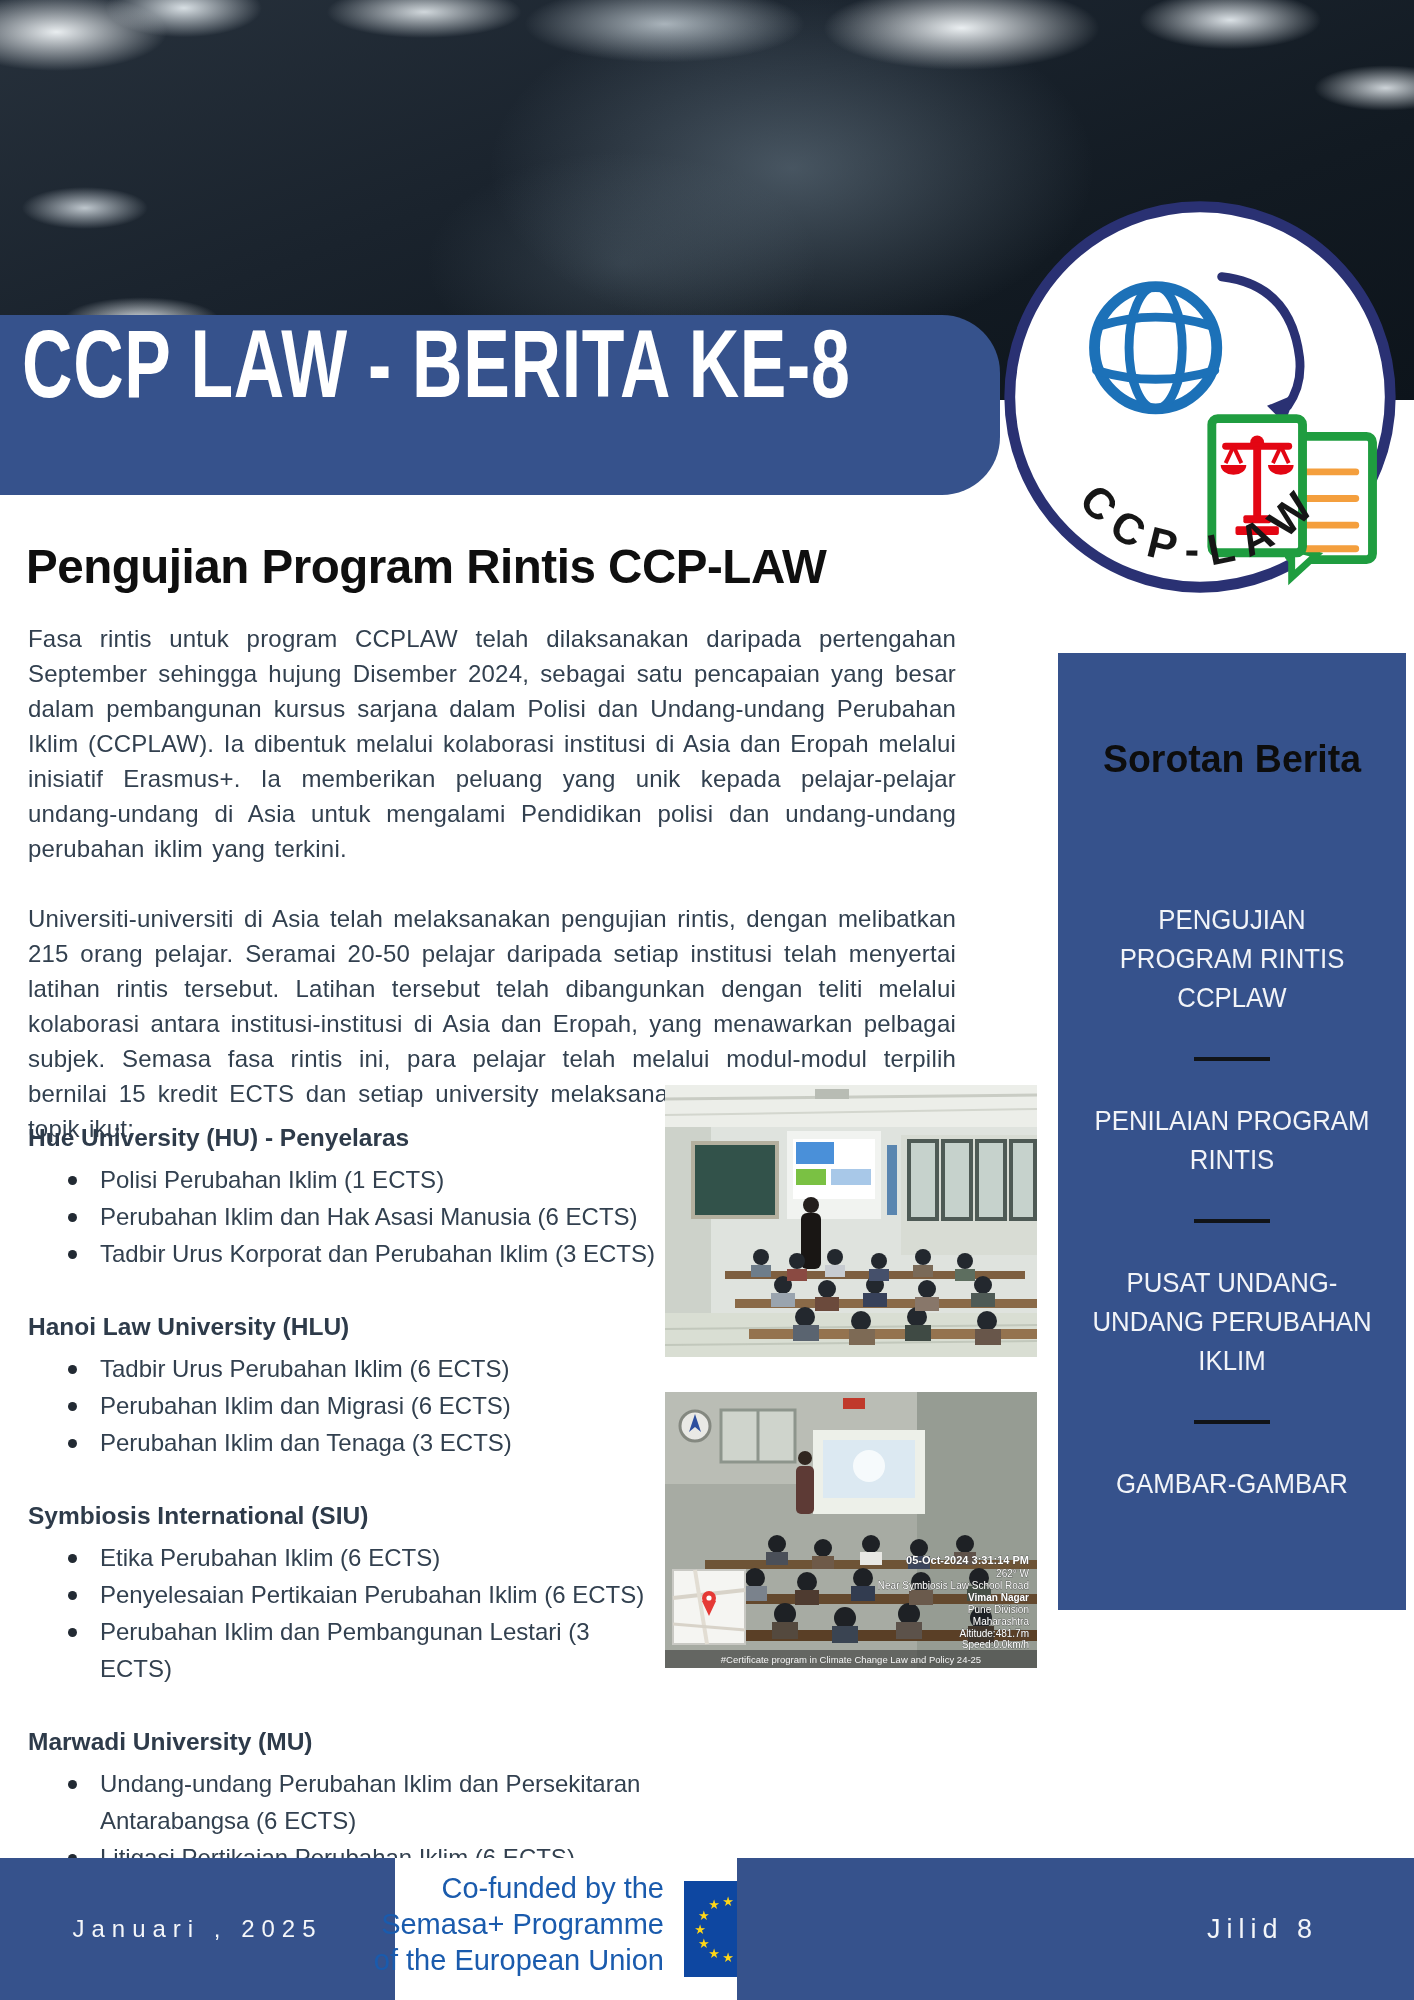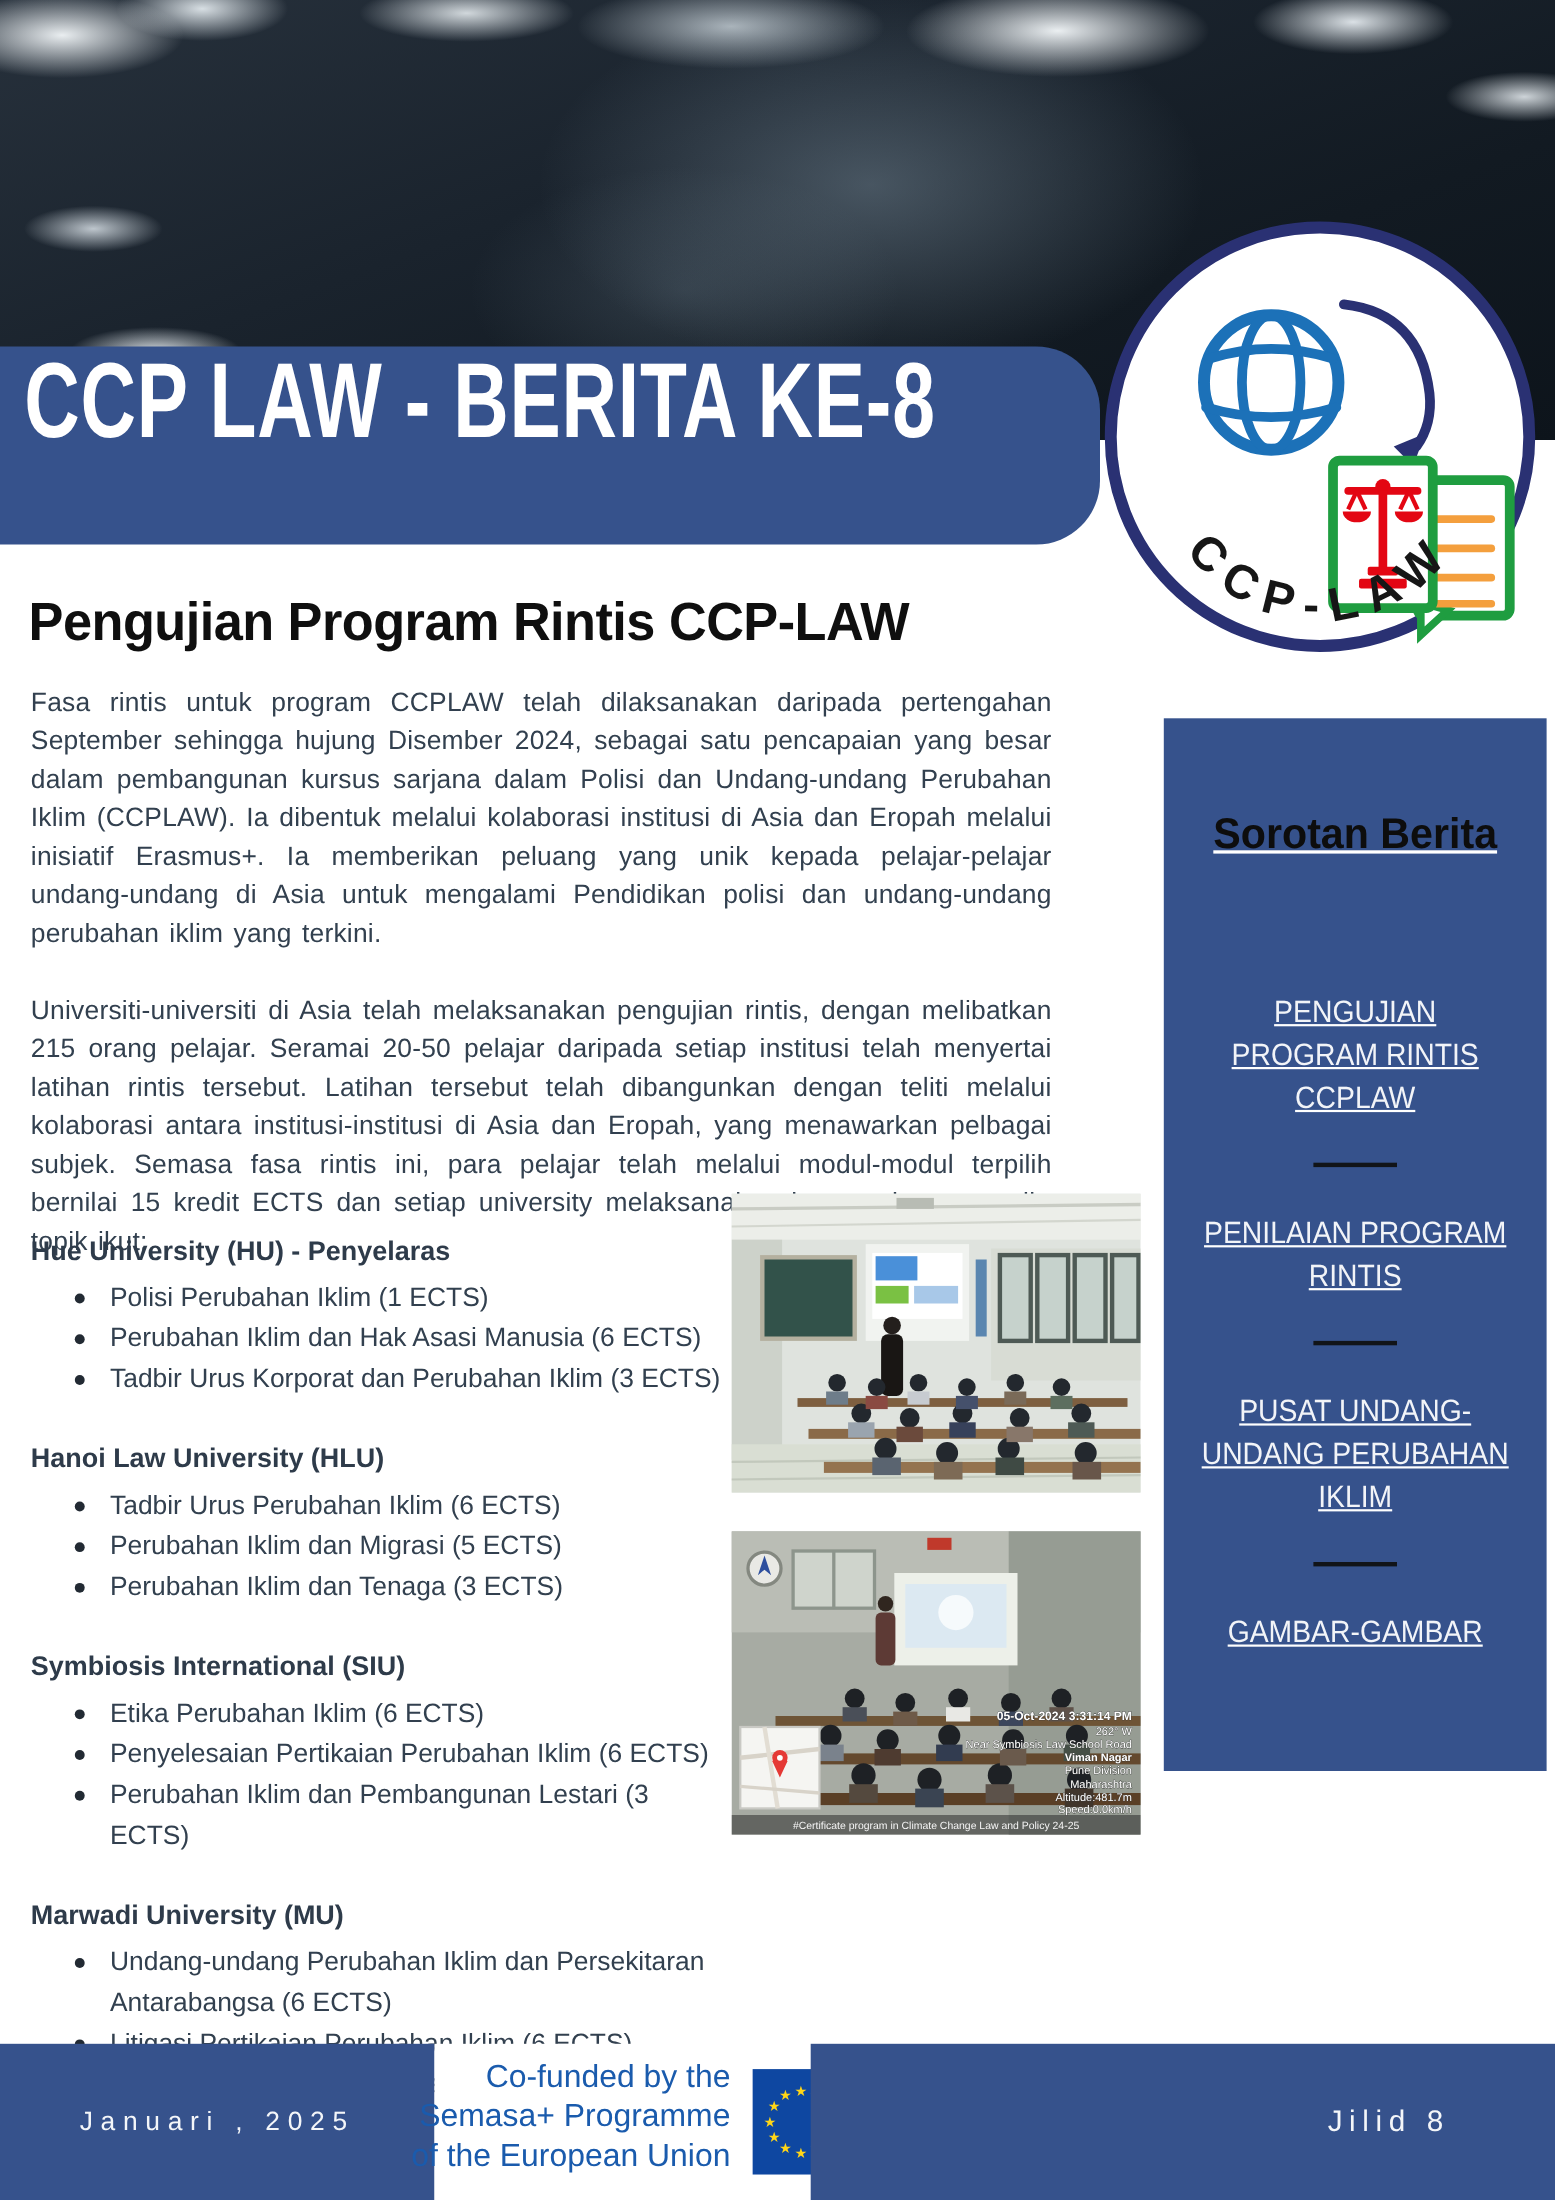--- a/index.html
+++ b/index.html
@@ -63,21 +63,21 @@
   .uni-courses li::before{
     content:"";position:absolute;left:40px;top:15px;width:9px;height:9px;border-radius:50%;
     background:#222a33;
   }
   
   .photo1{position:absolute;left:665px;top:1085px;width:372px;height:272px;z-index:2;}
   .photo2{position:absolute;left:665px;top:1392px;width:372px;height:276px;z-index:2;}
   
   .sidebar{
     position:absolute;left:1058px;top:653px;width:348px;height:957px;
-    background:#36528C;z-index:2;text-align:center;color:#ffffff;text-decoration:underline;
+    background:#36528C;z-index:2;text-align:center;color:#ffffff;
   }
   .sidebar-title{
     margin-top:84px;font-size:39px;font-weight:bold;color:#0d0d0d;letter-spacing:0;
     transform:scaleX(.96);transform-origin:50% 50%;
   }
   .sidebar-item{
     font-size:28px;line-height:39px;color:#f2f4f8;font-weight:normal;
     transform:scaleX(.92);transform-origin:50% 50%;
     width:312px;margin:0 auto;
   }
@@ -182,21 +182,21 @@
     <ul class="uni-courses">
       <li>Polisi Perubahan Iklim (1 ECTS)</li>
       <li>Perubahan Iklim dan Hak Asasi Manusia (6 ECTS)</li>
       <li>Tadbir Urus Korporat dan Perubahan Iklim (3 ECTS)</li>
     </ul>
   </div>
   <div class="uni-group">
     <div class="uni-name">Hanoi Law University (HLU)</div>
     <ul class="uni-courses">
       <li>Tadbir Urus Perubahan Iklim (6 ECTS)</li>
-      <li>Perubahan Iklim dan Migrasi (5 ECTS)</li>
+      <li>Perubahan Iklim dan Migrasi (6 ECTS)</li>
       <li>Perubahan Iklim dan Tenaga (3 ECTS)</li>
     </ul>
   </div>
   <div class="uni-group">
     <div class="uni-name">Symbiosis International (SIU)</div>
     <ul class="uni-courses">
       <li>Etika Perubahan Iklim (6 ECTS)</li>
       <li>Penyelesaian Pertikaian Perubahan Iklim (6 ECTS)</li>
       <li>Perubahan Iklim dan Pembangunan Lestari (3 ECTS)</li>
     </ul>

